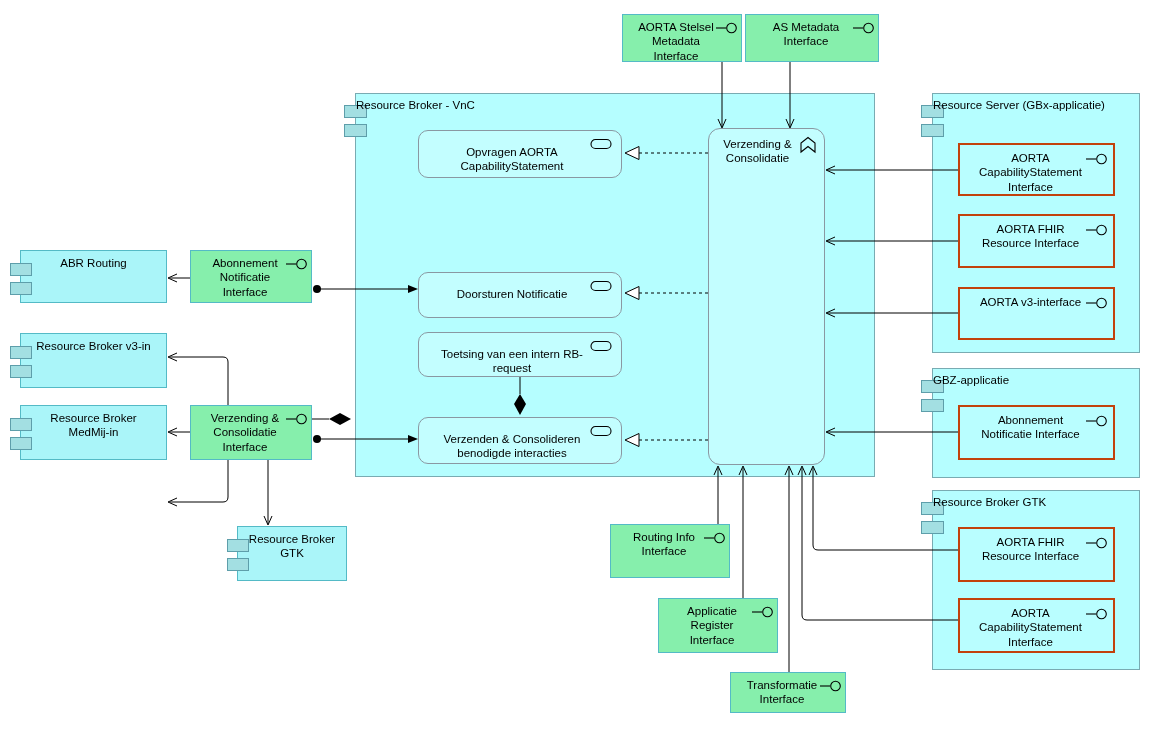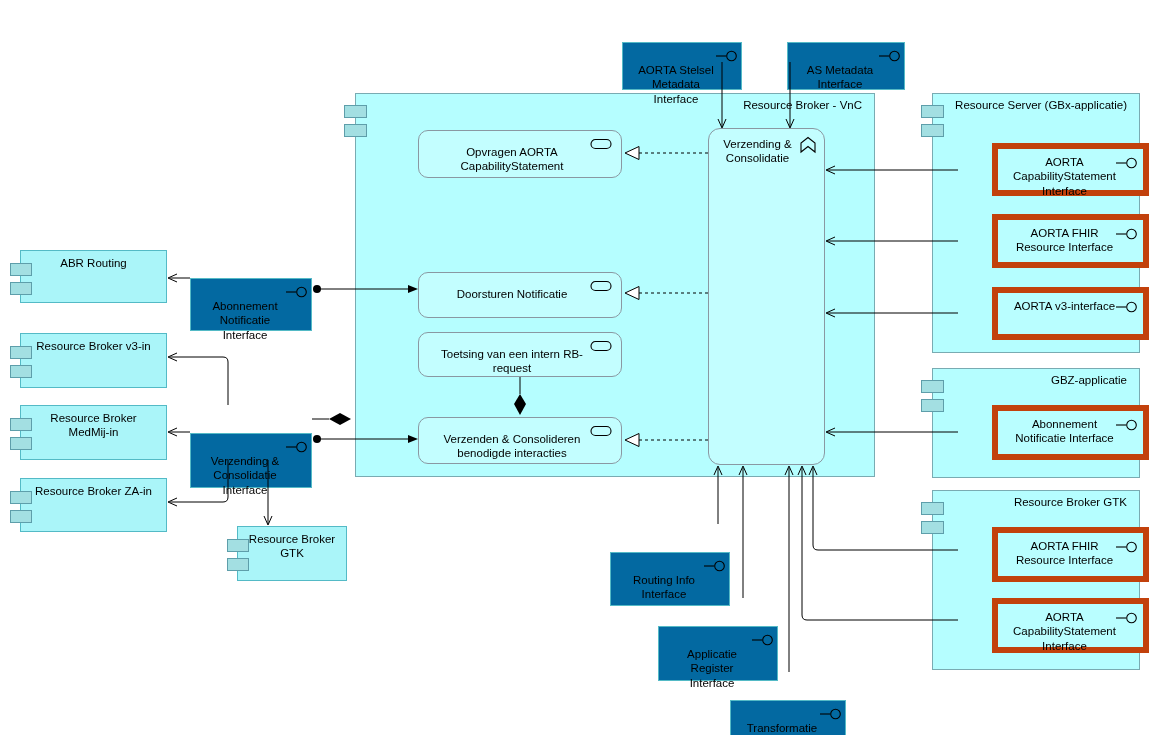--- a/index.html
+++ b/index.html
@@ -9,26 +9,26 @@
     overflow:hidden;
   }
   .box{
     position:absolute;box-sizing:border-box;
     display:flex;justify-content:center;align-items:flex-start;
     text-align:center;line-height:1.25;
   }
   .lbl{white-space:pre-line;display:block;}
   
   .comp{background:#aaf5f9;border:1px solid #54bac6;padding:5px 4px 2px;}
-  .iface{background:#0369a1;border:1px solid #54bac6;padding:20px 16px 2px 4px;margin-top:28px;}
+  .iface{background:#86efac;border:1px solid #54bac6;padding:5px 16px 2px 4px;}
   
   .grp{position:absolute;box-sizing:border-box;background:#b5feff;border:1px solid #79abb2;}
-  .ctitle{position:absolute;top:5px;left:0;right:12px;text-align:right;white-space:pre-line;}
-  
-  .inner{background:#b9feff;border:6px solid #c2410c;padding:6px 18px 2px 6px;margin-left:34px;}
+  .ctitle{position:absolute;top:5px;left:0;right:12px;text-align:left;white-space:pre-line;}
+  
+  .inner{background:#b9feff;border:2px solid #c2410c;padding:6px 18px 2px 6px;}
   
   .svc{background:#c3feff;border:1px solid #8a98a2;border-radius:10px;padding:14px 26px 2px 10px;}
   
   .func{background:#c3feff;border:1px solid #8a98a2;border-radius:12px;padding:8px 26px 0 8px;}
   
   .ci{position:absolute;left:-11px;top:12px;width:22px;display:flex;flex-direction:column;gap:6px;}
   .ci i{display:block;height:13px;background:#a3dfe2;border:1px solid #5e9eaa;box-sizing:border-box;}
   .grp>.ci{left:-12px;top:11px;width:23px;}
   
   .ifi{position:absolute;right:3px;top:7px;stroke:#000;fill:none;stroke-width:1.1;}
@@ -83,21 +83,21 @@
 
   <div class="box iface" style="left:622px;top:14px;width:120px;height:48px">
     <svg class="ifi" width="22" height="12" viewBox="0 0 22 12">
         <line x1="0" y1="6" x2="10" y2="6"></line>
         <circle cx="15.5" cy="6" r="4.8"></circle>
       </svg>
     <span class="lbl">AORTA Stelsel
 Metadata
 Interface</span>
   </div>
-  <div class="box iface" style="left:787px;top:14px;width:118px;height:48px">
+  <div class="box iface" style="left:745px;top:14px;width:134px;height:48px">
     <svg class="ifi" width="22" height="12" viewBox="0 0 22 12">
         <line x1="0" y1="6" x2="10" y2="6"></line>
         <circle cx="15.5" cy="6" r="4.8"></circle>
       </svg>
     <span class="lbl">AS Metadata
 Interface</span>
   </div>
 
   <div class="box svc" style="left:418px;top:130px;width:204px;height:48px">
     <svg class="svi" width="22" height="12" viewBox="0 0 22 12">
@@ -150,27 +150,20 @@
     <span class="lbl">Resource Broker v3-in</span>
   </div>
   <div class="box comp" style="left:20px;top:405px;width:147px;height:55px">
     <span class="ci">
         <i></i>
         <i></i>
       </span>
     <span class="lbl">Resource Broker
 MedMij-in</span>
   </div>
-  <div class="box comp" style="left:20px;top:478px;width:147px;height:54px">
-    <span class="ci">
-        <i></i>
-        <i></i>
-      </span>
-    <span class="lbl">Resource Broker ZA-in</span>
-  </div>
   <div class="box comp" style="left:237px;top:526px;width:110px;height:55px">
     <span class="ci">
         <i></i>
         <i></i>
       </span>
     <span class="lbl">Resource Broker
 GTK</span>
   </div>
 
   <div class="box iface" style="left:190px;top:250px;width:122px;height:53px">

